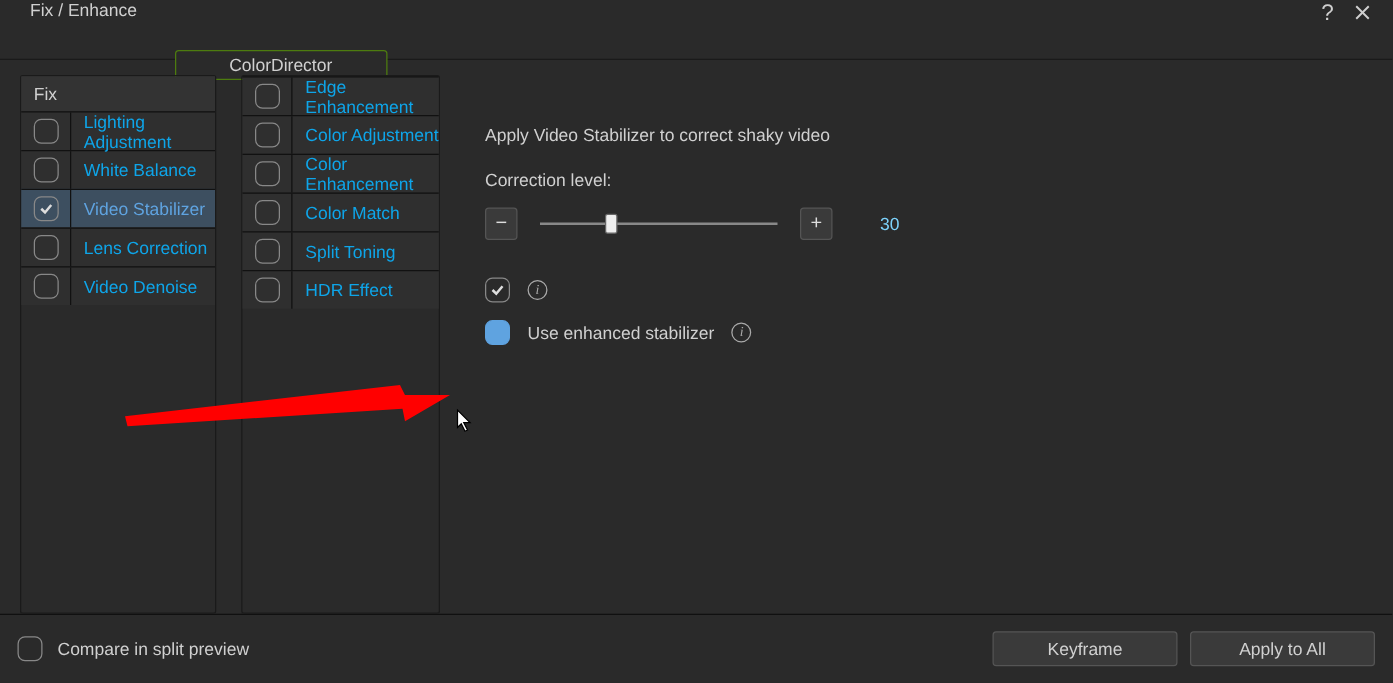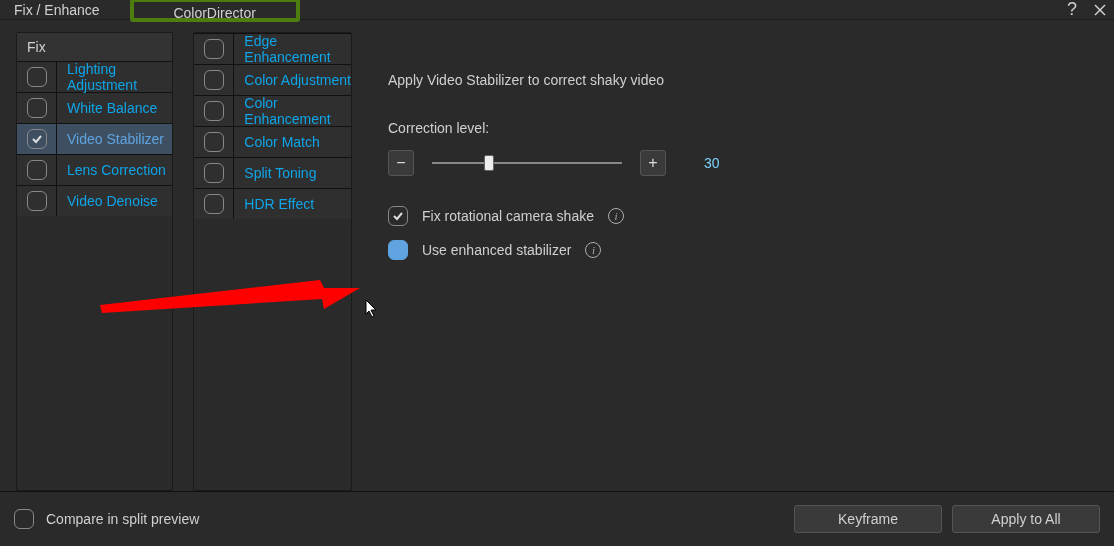--- a/index.html
+++ b/index.html
@@ -1,40 +1,40 @@
 <!DOCTYPE html>
 <html><head>
 <meta charset="utf-8">
 <style>
   * { box-sizing: border-box; margin: 0; padding: 0; font-family: "Segoe UI", Arial, sans-serif; }
   body { background: #2a2a2a; color: #d0d0d0; width: 1114px; height: 546px; display: flex; flex-direction: column; font-size: 14px; }
 
-  .titlebar { display: flex; align-items: center; height: 20px; padding: 0 4px; background: #2a2a2a; border-bottom: 1px solid #1a1a1a; }
+  .titlebar { display: flex; height: 48px; padding: 0 14px; background: #2a2a2a; border-bottom: 1px solid #1a1a1a; }
   .titlebar .title { padding: 0 10px; }
-  .tab-btn { margin-left: 20px; background: #2a2a2a; border: 4px solid #4d7c0f; height: 24px; line-height: 22px; width: 170px; text-align: center; border-radius: 3px; cursor: pointer; }
+  .tab-btn { margin-left: 20px; background: #2a2a2a; border: 1px solid #4d7c0f; height: 24px; line-height: 22px; width: 170px; text-align: center; border-radius: 3px; cursor: pointer; margin-top: 40px; }
   .spacer { flex: 1; }
   .win-icon { width: 20px; height: 20px; display: inline-flex; align-items: center; justify-content: center; margin-left: 8px; color: #d0d0d0; cursor: pointer; font-size: 18px; }
 
   .main { flex: 1; display: flex; padding: 12px 0 0 16px; overflow: hidden; position: relative; }
 
   .sidebar { width: 336px; display: flex; flex-direction: row; gap: 20px; }
   .group { border: 1px solid #1a1a1a; border-radius: 2px; }
   .group-header { background: #333; padding: 6px 10px; color: #d0d0d0; }
   .item { display: flex; align-items: center; height: 31px; border-top: 1px solid #111; background: #2f2f2f; }
   .item.active { background: #3d4f60; }
   .item .cb-wrap { width: 40px; height: 100%; display: flex; align-items: center; justify-content: center; border-right: 1px solid #111; }
   .item label { padding-left: 10px; flex: 1; cursor: pointer; color: #0ea5e9; }
   .item.active label { color: #5fa3e0; }
 
   .cb { width: 20px; height: 20px; border: 1.5px solid #888; border-radius: 6px; display: inline-flex; align-items: center; justify-content: center; background: transparent; cursor: pointer; flex-shrink: 0; }
   .cb svg { display: none; }
   .cb.checked svg { display: block; }
 
   .content { flex: 1; padding: 40px 0 0 36px; position: relative; }
-  .desc { margin-bottom: 32px; }
+  .desc { margin-bottom: 20px; }
   .ctrl-label { margin-bottom: 14px; }
   .slider-row { display: flex; align-items: center; gap: 18px; margin-bottom: 30px; }
   .btn-step { width: 26px; height: 26px; background: #3a3a3a; border: 1px solid #555; border-radius: 3px; display: flex; align-items: center; justify-content: center; cursor: pointer; font-size: 16px; color: #ddd; }
   .slider { position: relative; width: 190px; height: 2px; background: #888; }
   .slider .thumb { position: absolute; top: 50%; width: 10px; height: 16px; background: #eee; border: 1px solid #666; border-radius: 2px; transform: translate(-50%, -50%); cursor: pointer; }
   .val { margin-left: 20px; color: #7dd3fc; }
 
   .opt-row { display: flex; align-items: center; gap: 14px; margin-bottom: 14px; }
   .opt-row .cb { width: 20px; height: 20px; }
   .cb.highlight { background: #5fa3e0; border-color: #5fa3e0; }
@@ -163,21 +163,20 @@
       <div class="btn-step">+</div>
       <span class="val">30</span>
     </div>
 
     <div class="opt-row">
       <span class="cb checked">
         <svg width="12" height="12" viewBox="0 0 12 12">
             <polyline points="2,6 5,9 10,3" fill="none" stroke="#ddd" stroke-width="2"></polyline>
           </svg>
       </span>
-      <span>Fix rotational camera shake</span>
       <span class="info-icon">i</span>
     </div>
 
     <div class="opt-row">
       <span class="cb highlight">
         
       </span>
       <span>Use enhanced stabilizer</span>
       <span class="info-icon">i</span>
     </div>

